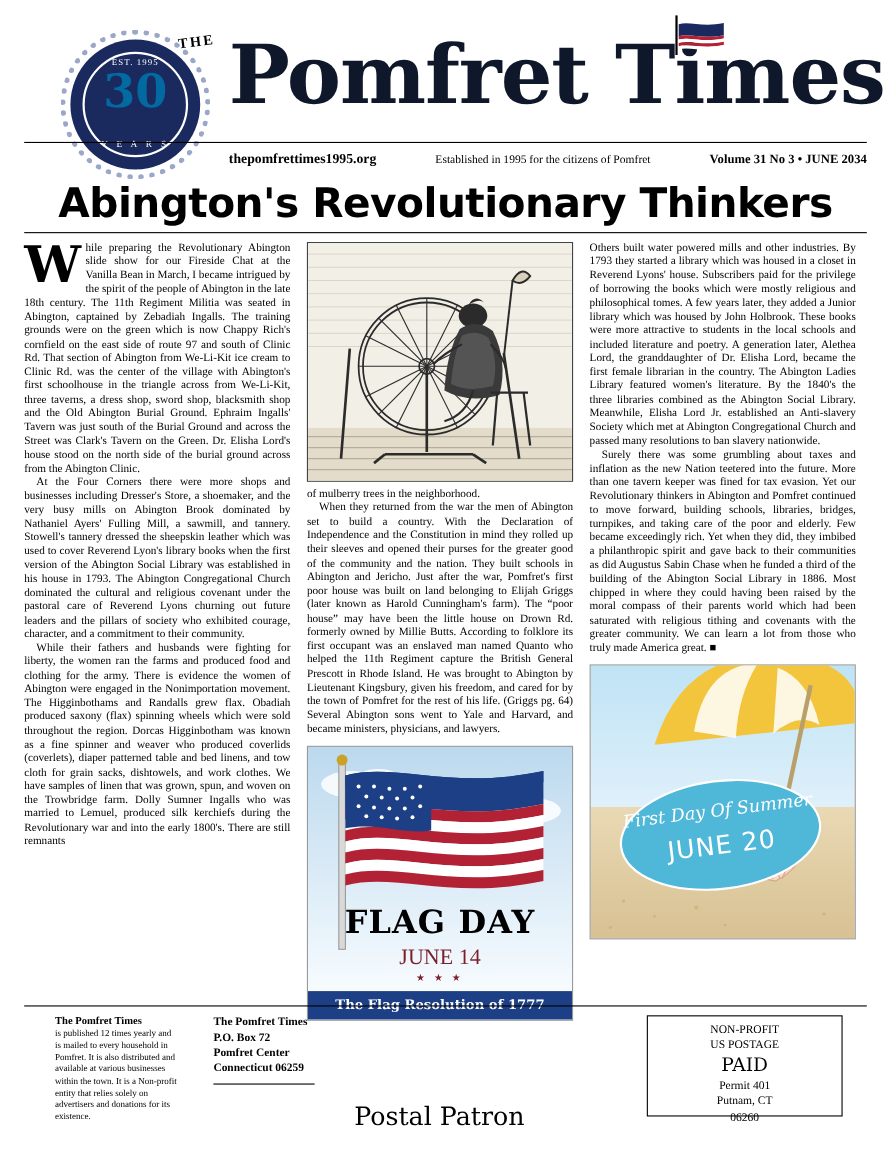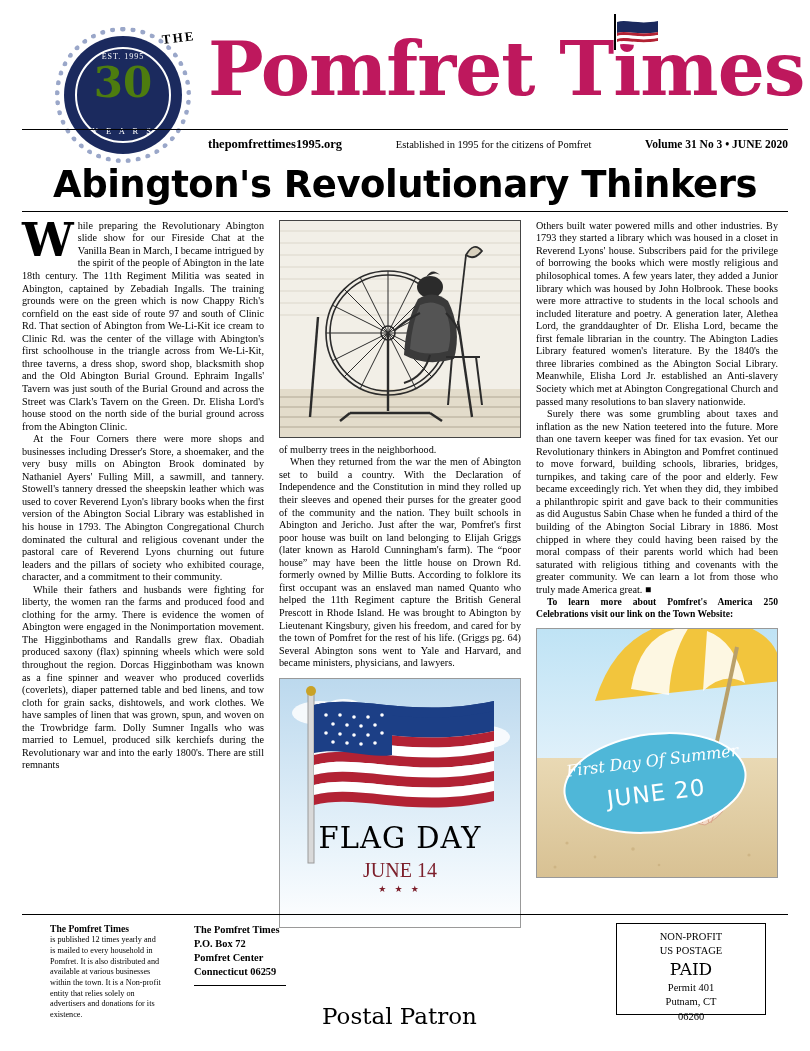--- a/index.html
+++ b/index.html
@@ -41,21 +41,21 @@
   }
   .nameplate {
     position: absolute;
     left: 186px;
     top: 18px;
     font-family: "DejaVu Serif", serif;
     font-weight: bold;
     font-size: 74px;
     line-height: 1;
     letter-spacing: -1px;
-    color: #be185d;
+    color: #0f172a;
     white-space: nowrap;
   }
 
   
   .seal {
     position: absolute;
     left: 42px;
     top: 22px;
     width: 118px;
     height: 118px;
@@ -76,21 +76,21 @@
     position: absolute;
     inset: 11px;
     border-radius: 50%;
     border: 2px solid #ffffff;
   }
   .seal .num {
     position: absolute;
     left: 0; right: 0;
     top: 26px;
     text-align: center;
-    color: #4d7c0f;
+    color: #0369a1;
     font-family: "DejaVu Serif", serif;
     font-weight: bold;
     font-size: 42px;
     line-height: 1;
   }
   .seal .est {
     position: absolute;
     left: 0; right: 0;
     top: 16px;
     text-align: center;
@@ -206,20 +206,21 @@
     background: linear-gradient(#cfe3f2 0%, #eef6fb 60%, #ffffff 100%);
   }
   .ad-flag .title {
     position: absolute;
     left: 0; right: 0;
     bottom: 70px;
     text-align: center;
     font-family: "DejaVu Serif", serif;
     font-size: 29px;
     letter-spacing: 1px;
+    font-weight: bold;
   }
   .ad-flag .sub {
     position: absolute;
     left: 0; right: 0;
     bottom: 44px;
     text-align: center;
     font-family: Liberation Serif, serif;
     font-size: 20px;
     color: #7c1f2b;
   }
@@ -331,21 +332,21 @@
     position: absolute;
     left: 300px;
     bottom: 12px;
     font-family: "DejaVu Serif", serif;
     font-size: 23px;
   }
   .permit {
     position: absolute;
     right: 22px;
     top: 8px;
-    width: 150px;
+    width: 178px;
     height: 92px;
     border: 1px solid #000;
     box-sizing: border-box;
     text-align: center;
     font-size: 10.5px;
     line-height: 1.35;
     padding-top: 6px;
   }
   .permit .paid { font-family: "DejaVu Serif", serif; font-size: 17px; font-weight: normal; }
 </style>
@@ -378,21 +379,21 @@
         <path d="M3 19 C13 16, 24 22, 44 18 L44 21 C24 25, 13 19, 3 22 Z" fill="#b22234"></path>
         <path d="M3 22 C13 19, 24 25, 44 21 L44 24 C24 28, 13 22, 3 25 Z" fill="#ffffff"></path>
       </svg>
     </div>
 
     <div class="masthead-rule"></div>
 
     <div class="masthead-info">
       <span class="mi-url">thepomfrettimes1995.org</span>
       <span class="mi-est">Established in 1995 for the citizens of Pomfret</span>
-      <span class="mi-vol">Volume 31 No 3 • JUNE 2020</span>
+      <span class="mi-vol">Volume 31 No 3 • JUNE 2034</span>
     </div>
   </div>
 
   <div class="headline">Abington's Revolutionary Thinkers</div>
   <div class="headline-rule"></div>
 
   <div class="cols">
 
     <div class="col">
       <p class="first"><span class="dropcap">W</span><span>hile preparing the Revolutionary Abington slide show for our Fireside Chat at the Vanilla Bean in March, I became intrigued by the spirit of the people of Abington in the late 18th century. The 11th Regiment Militia was seated in Abington, captained by Zebadiah Ingalls. The training grounds were on the green which is now Chappy Rich's cornfield on the east side of route 97 and south of Clinic Rd. That section of Abington from We-Li-Kit ice cream to Clinic Rd. was the center of the village with Abington's first schoolhouse in the triangle across from We-Li-Kit, three taverns, a dress shop, sword shop, blacksmith shop and the Old Abington Burial Ground. Ephraim Ingalls' Tavern was just south of the Burial Ground and across the Street was Clark's Tavern on the Green. Dr. Elisha Lord's house stood on the north side of the burial ground across from the Abington Clinic.</span></p>
@@ -528,27 +529,27 @@
               <circle cx="102" cy="54" r="1.8"></circle>
             <circle cx="53" cy="63" r="1.8"></circle>
               <circle cx="67" cy="64" r="1.8"></circle>
               <circle cx="81" cy="65" r="1.8"></circle>
               <circle cx="95" cy="64" r="1.8"></circle>
           </g>
         </svg>
         <div class="title">FLAG DAY</div>
         <div class="sub">JUNE 14</div>
         <div class="stars">★ ★ ★</div>
+        <div class="banner">The Flag Resolution of 1777</div>
       </div>
     </div>
 
     <div class="col">
       <p class="first">Others built water powered mills and other industries. By 1793 they started a library which was housed in a closet in Reverend Lyons' house. Subscribers paid for the privilege of borrowing the books which were mostly religious and philosophical tomes. A few years later, they added a Junior library which was housed by John Holbrook. These books were more attractive to students in the local schools and included literature and poetry. A generation later, Alethea Lord, the granddaughter of Dr. Elisha Lord, became the first female librarian in the country. The Abington Ladies Library featured women's literature. By the 1840's the three libraries combined as the Abington Social Library. Meanwhile, Elisha Lord Jr. established an Anti-slavery Society which met at Abington Congregational Church and passed many resolutions to ban slavery nationwide.</p>
       <p>Surely there was some grumbling about taxes and inflation as the new Nation teetered into the future. More than one tavern keeper was fined for tax evasion. Yet our Revolutionary thinkers in Abington and Pomfret continued to move forward, building schools, libraries, bridges, turnpikes, and taking care of the poor and elderly. Few became exceedingly rich. Yet when they did, they imbibed a philanthropic spirit and gave back to their communities as did Augustus Sabin Chase when he funded a third of the building of the Abington Social Library in 1886. Most chipped in where they could having been raised by the moral compass of their parents world which had been saturated with religious tithing and covenants with the greater community. We can learn a lot from those who truly made America great. ■</p>
-      <p class="bold-note">To learn more about Pomfret's America 250 Celebrations visit our link on the Town Website:</p>
 
       <div class="ad-summer">
         <svg class="umbrella" viewBox="0 0 210 130">
           <path d="M10 84 Q40 -14, 150 6 Q200 18, 196 64 Z" fill="#f2c53d"></path>
           <path d="M46 72 Q56 12, 104 10 Q86 38, 84 78 Z" fill="#ffffff" opacity="0.85"></path>
           <path d="M122 14 Q150 24, 160 66 Q140 54, 118 74 Z" fill="#ffffff" opacity="0.85"></path>
           <rect x="150" y="30" width="4" height="100" fill="#b9a06a" transform="rotate(12 152 30)"></rect>
         </svg>
         <svg width="242" height="250" viewBox="0 0 242 250" style="position:absolute;left:0;top:0;">
           <rect x="0" y="0" width="242" height="130" fill="none"></rect>

